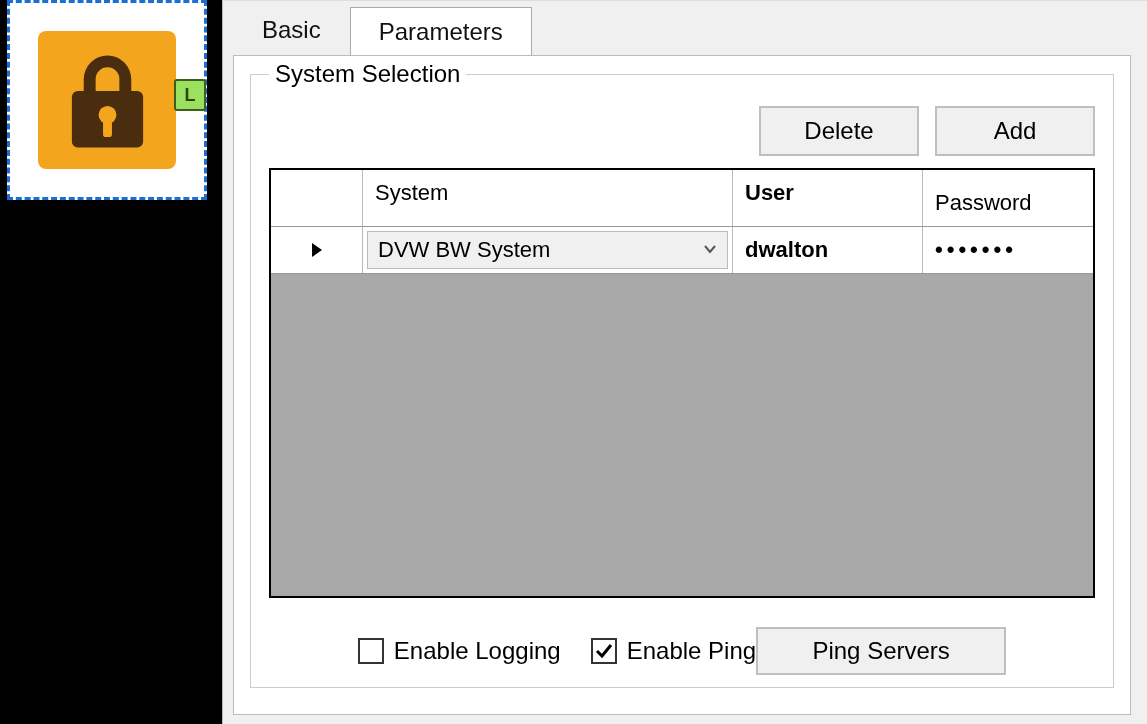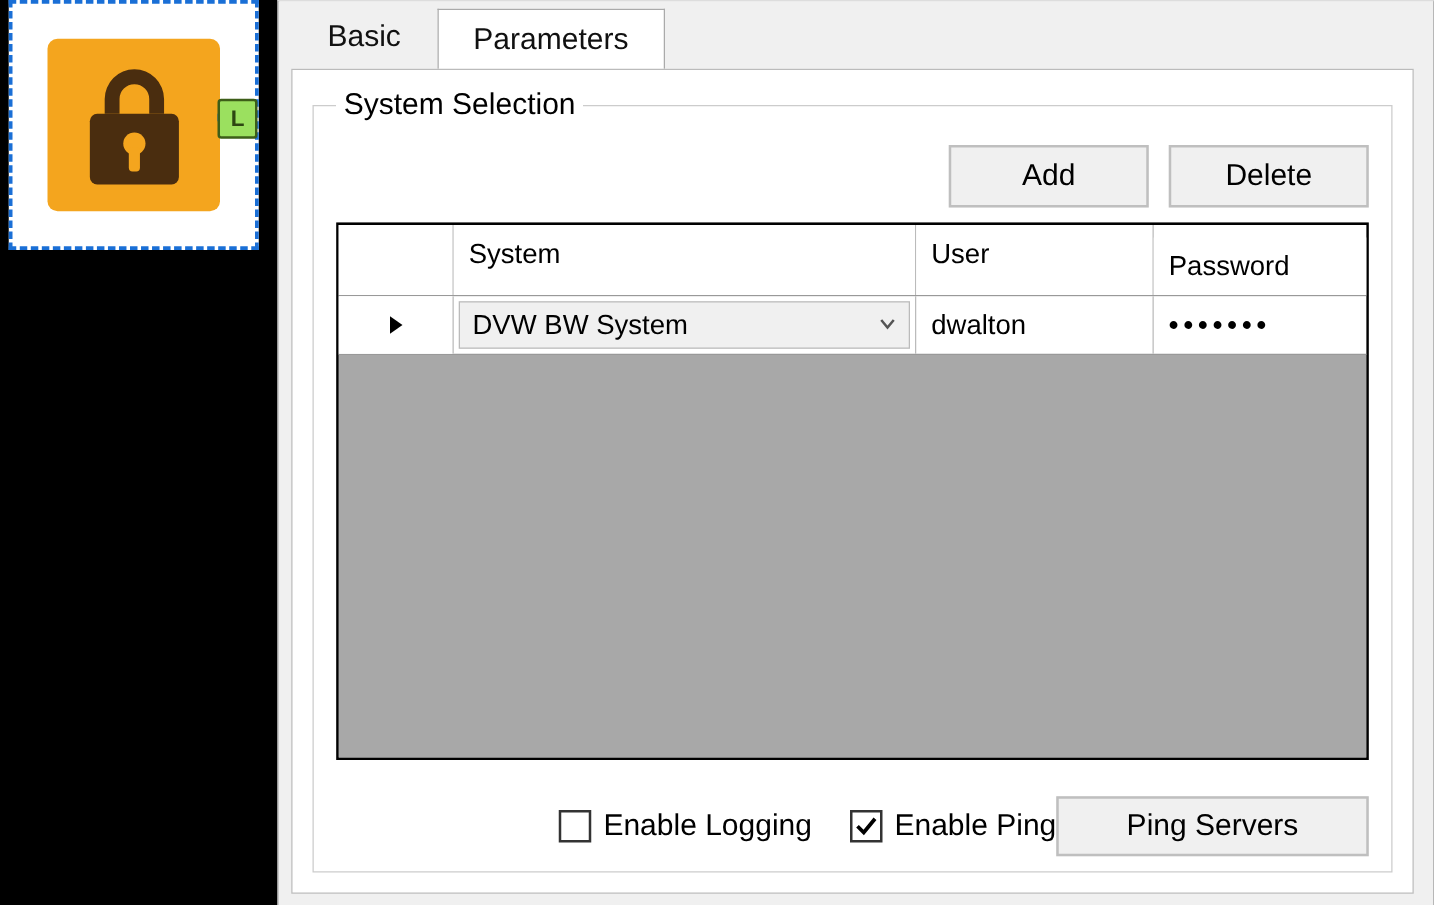--- a/index.html
+++ b/index.html
@@ -88,21 +88,21 @@
   }
   .tab.inactive {
     background: transparent;
   }
   .tab-content {
     background: #fff;
     border: 1px solid #bbb;
     width: 898px;
     height: 660px;
     margin-left: 10px;
-    padding: 14px 16px 14px 16px;
+    padding: 4px 16px 14px 16px;
     position: relative;
   }
   fieldset.system-selection {
     border: 1px solid #ccc;
     margin: 0;
     padding: 18px 18px 14px 18px;
     height: 628px;
     position: relative;
   }
   fieldset.system-selection legend {
@@ -131,21 +131,21 @@
     display: flex;
     flex-direction: column;
   }
   .grid-header, .grid-row {
     display: flex;
     font-size: 22px;
   }
   .grid-header { background: #fff; border-bottom: 1px solid #999; }
   .col-handle { width: 92px; min-width:92px; }
   .col-system { flex: 0 0 370px; }
-  .col-user   { flex: 0 0 190px; }
+  .col-user   { flex: 0 0 190px; font-weight: bold; }
   .col-pass   { flex: 1 1 auto; }
   .grid-header .cell {
     padding: 10px 12px;
     border-right: 1px solid #bbb;
     background:#fff;
   }
   .grid-header .cell:last-child{border-right:none;margin-top:10px;}
   .grid-row { background:#fff; border-bottom:1px solid #999;}
   .grid-row .cell {
     padding: 10px 12px;
@@ -168,21 +168,21 @@
   }
   .combo .chev {
     font-size:18px;
     color:#555;
   }
   .grid-body-fill { flex:1; background:#a8a8a8;}
 
   .bottom-row {
     position:absolute;
     left: 18px; right: 18px; bottom: 12px;
-    display:flex; align-items:center; justify-content:flex-end;
+    display:flex; align-items:center; justify-content:center;
   }
   .checks { display:flex; gap: 30px; align-items:center; font-size:24px;}
   .check { display:flex; align-items:center; gap:10px; cursor:pointer;}
   .check-box {
     width: 26px; height:26px;
     border:2px solid #333;
     display:flex; align-items:center; justify-content:center;
     background:#fff;
   }
   .check-box svg{display:none;}
@@ -225,24 +225,24 @@
         <span>Parameters</span>
       </div>
     </div>
 
     <div class="tab-content">
       <fieldset class="system-selection">
         <legend>System Selection</legend>
 
         <div class="btn-row">
           <div class="btn">
+            <span>Delete</span>
+          </div>
+          <div class="btn">
             <span>Add</span>
-          </div>
-          <div class="btn">
-            <span>Delete</span>
           </div>
         </div>
 
         <div class="grid-wrap">
           <div class="grid-header">
             <div class="cell col-handle"></div>
             <div class="cell col-system">System</div>
             <div class="cell col-user">User</div>
             <div class="cell col-pass">Password</div>
           </div>

